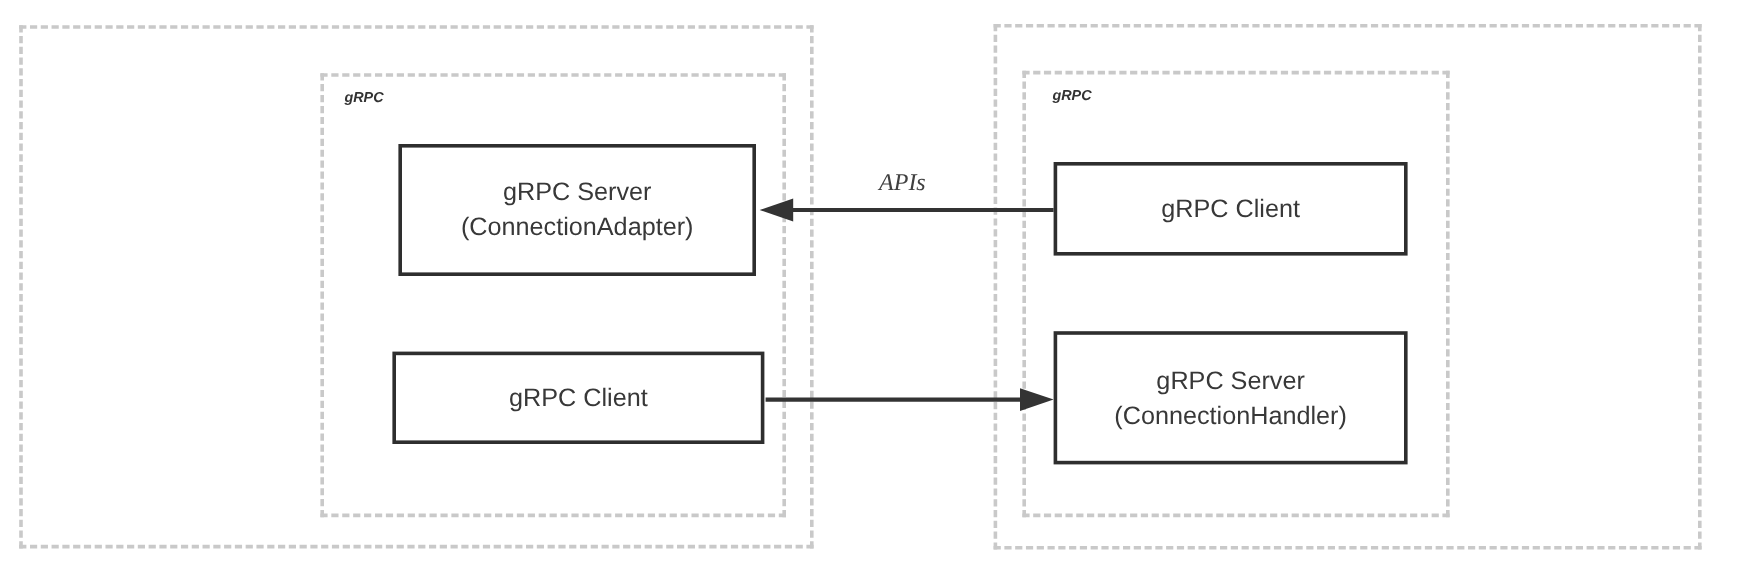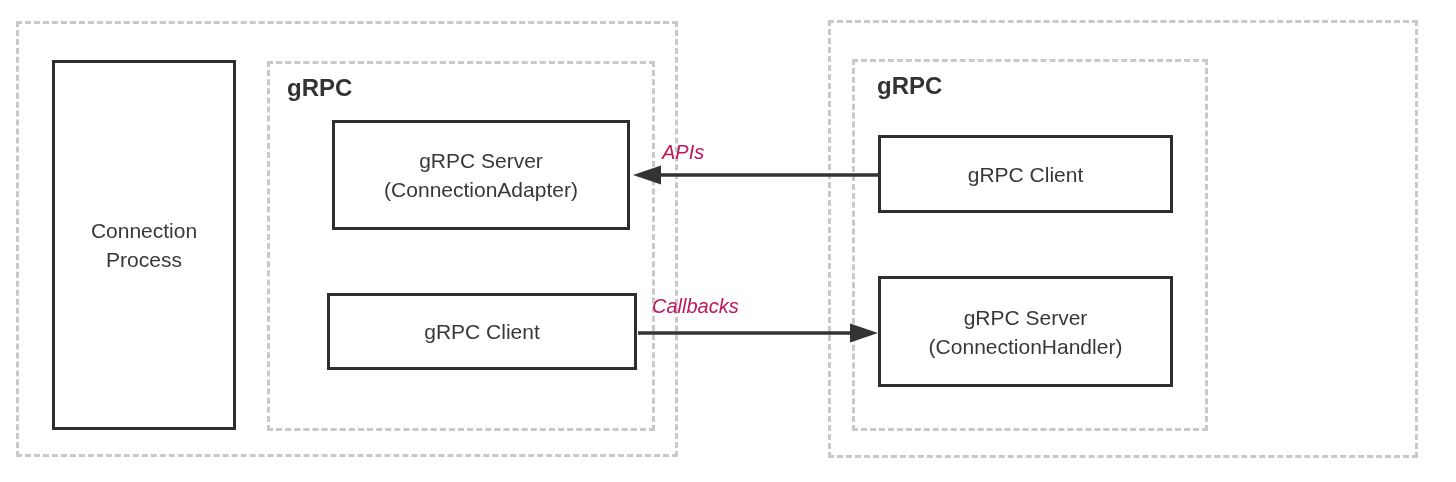--- a/index.html
+++ b/index.html
@@ -32,33 +32,35 @@
     line-height: 29px;
     color: #383838;
     white-space: pre-line;
     z-index: 2;
   }
 
   .solid-box.light-border { border-color: #4d4d4d; }
 
   .group-label {
     position: absolute;
-    font-size: 24px;
+    font-size: 12px;
     font-weight: bold;
+    font-style: italic;
     color: #333333;
     z-index: 2;
   }
 
   .arrow-label {
     position: absolute;
     font-size: 20px;
     font-style: italic;
-    color: #be185d;
-    text-align: left;
+    color: #404040;
+    text-align: center;
     z-index: 3;
+    font-family: Liberation Serif, serif;
   }
 
   .arrow-layer {
     position: absolute;
     left: 0; top: 0;
     width: 1456px;
     height: 482px;
     z-index: 3;
     pointer-events: none;
   }
@@ -66,42 +68,39 @@
 </head>
 <body>
 
 <div class="canvas">
 
   <div class="dashed-container" style="left:16px; top:21px; width:662px; height:436px;"></div>
 
   <div class="dashed-container" style="left:267px; top:61px; width:388px; height:370px;"></div>
   <div class="group-label" style="left:287px; top:74px;">gRPC</div>
 
-  <div class="solid-box" style="left:52px; top:60px; width:184px; height:370px;">Connection
-Process</div>
 
   <div class="solid-box" style="left:332px; top:120px; width:298px; height:110px;">gRPC Server
 (ConnectionAdapter)</div>
 
   <div class="solid-box" style="left:327px; top:293px; width:310px; height:77px;">gRPC Client</div>
 
   <div class="dashed-container" style="left:828px; top:20px; width:590px; height:438px;"></div>
 
   <div class="dashed-container" style="left:852px; top:59px; width:356px; height:372px;"></div>
   <div class="group-label" style="left:877px; top:72px;">gRPC</div>
 
   <div class="solid-box" style="left:878px; top:135px; width:295px; height:78px;">gRPC Client</div>
 
   <div class="solid-box" style="left:878px; top:276px; width:295px; height:111px;">gRPC Server
 (ConnectionHandler)</div>
 
 
   <div class="arrow-label" style="left:662px; top:141px; width:180px;">APIs</div>
 
-  <div class="arrow-label" style="left:652px; top:295px; width:200px;">Callbacks</div>
 
   <svg class="arrow-layer" viewBox="0 0 1456 482" xmlns="http://www.w3.org/2000/svg">
 
     <g>
       <line x1="659" y1="175" x2="878" y2="175" stroke="#333333" stroke-width="3.5"></line>
       <polygon points="633,175 661,165.5 661,184.5" fill="#333333"></polygon>
     </g>
 
     <g>
       <line x1="638" y1="333" x2="852" y2="333" stroke="#333333" stroke-width="3.5"></line>

